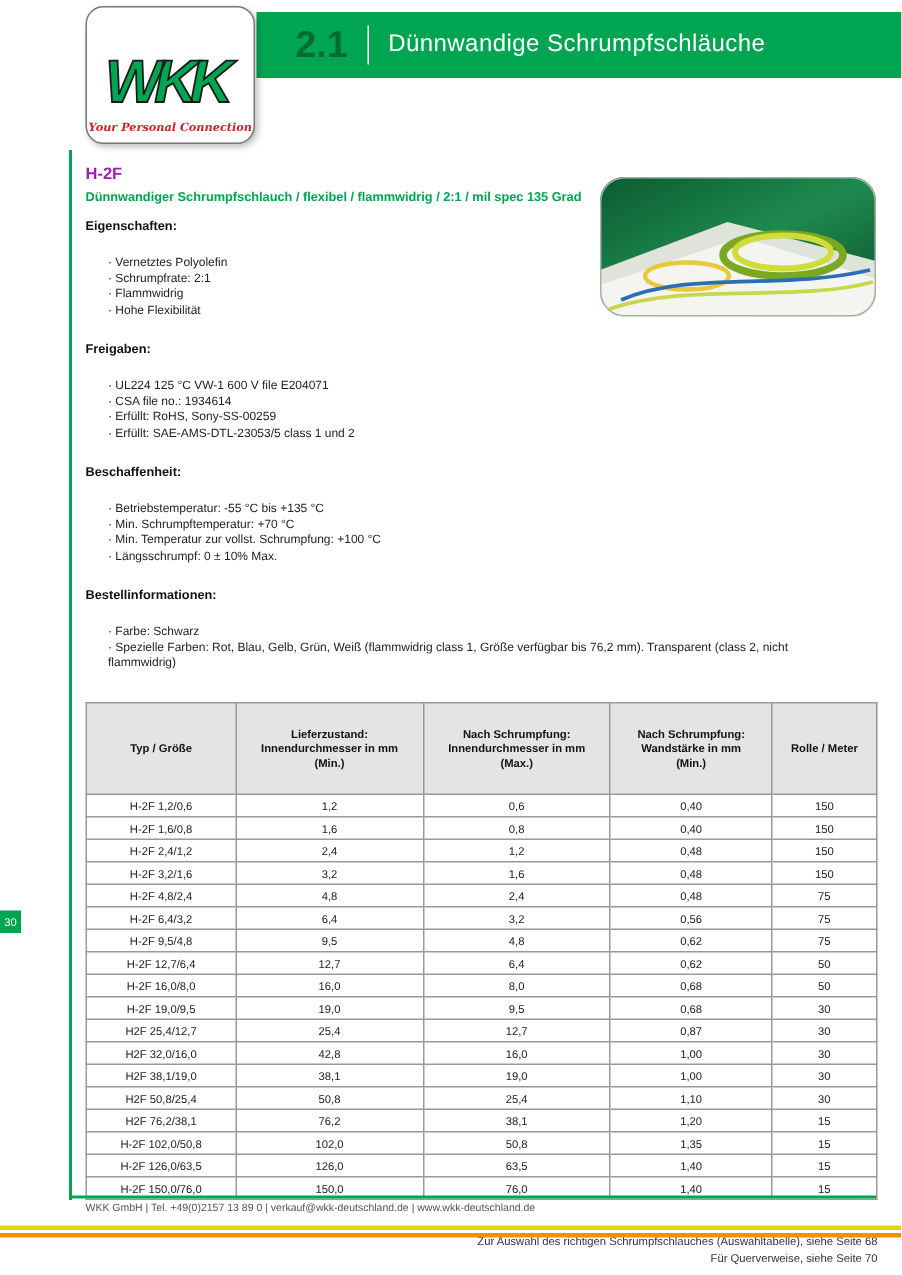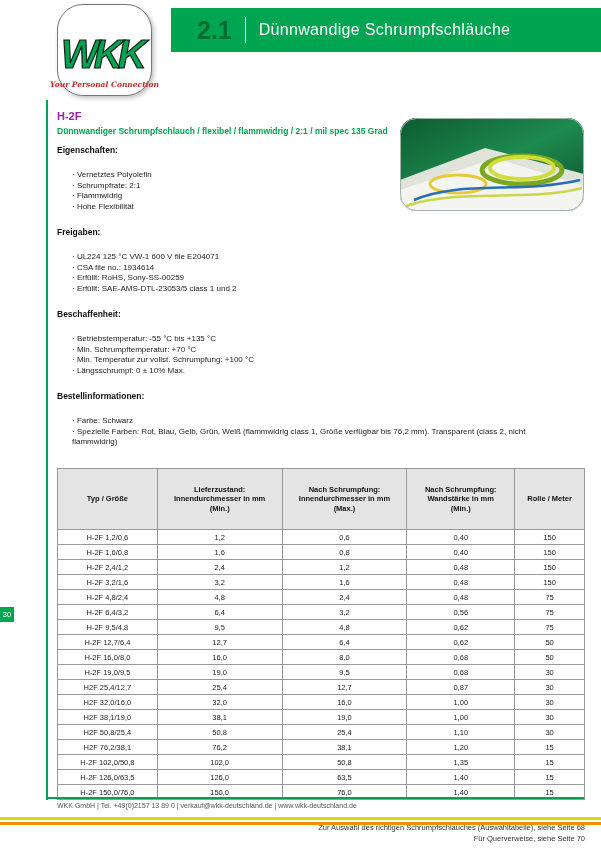--- a/index.html
+++ b/index.html
@@ -6,22 +6,22 @@
   .page{position:relative;width:601px;height:850px;background:#fff;overflow:hidden;
         font-family:"Liberation Sans",sans-serif;color:#222;}
 
   
   .header-bar{position:absolute;left:171px;top:8px;width:510px;height:44px;
               background:#00a551;display:flex;align-items:center;}
   .section-number{font-size:25px;font-weight:bold;color:#006b33;margin-left:26px;}
   .header-divider{width:1px;height:26px;background:#ffffff;margin:0 13px 0 13px;}
   .header-title{font-size:16px;color:#ffffff;letter-spacing:.3px;}
 
-  .logo-box{position:absolute;left:57px;top:4px;width:95px;height:92px;background:#fff;
-            border:1.5px solid #777;border-radius:26px;box-shadow:2px 2px 4px rgba(0,0,0,.25);
+  .logo-box{position:absolute;left:57px;top:4px;width:113px;height:92px;background:#fff;
+            border:1.5px solid #777;border-radius:12px;box-shadow:2px 2px 4px rgba(0,0,0,.25);
             box-sizing:border-box;display:flex;flex-direction:column;align-items:center;
             justify-content:flex-end;padding-bottom:6px;z-index:4;}
   .logo-mark{margin-bottom:2px;}
   .logo-tagline{font-family:"DejaVu Serif",serif;font-style:italic;font-weight:bold;
                 color:#cc2128;font-size:7.5px;white-space:nowrap;}
 
   .v-rule{position:absolute;left:46px;top:100px;width:2px;height:700px;background:#00a551;}
   .page-tab{position:absolute;left:0;top:607px;width:14px;height:15px;background:#00a551;
             color:#fff;font-size:7.5px;display:flex;align-items:center;justify-content:center;}
 
@@ -238,21 +238,21 @@
           </tr>
           <tr>
             <td>H2F 25,4/12,7</td>
             <td>25,4</td>
             <td>12,7</td>
             <td>0,87</td>
             <td>30</td>
           </tr>
           <tr>
             <td>H2F 32,0/16,0</td>
-            <td>32,0</td>
+            <td>42,8</td>
             <td>16,0</td>
             <td>1,00</td>
             <td>30</td>
           </tr>
           <tr>
             <td>H2F 38,1/19,0</td>
             <td>38,1</td>
             <td>19,0</td>
             <td>1,00</td>
             <td>30</td>

